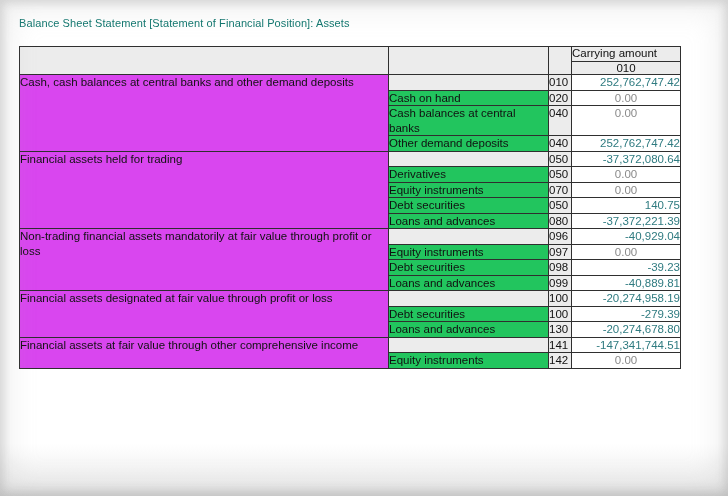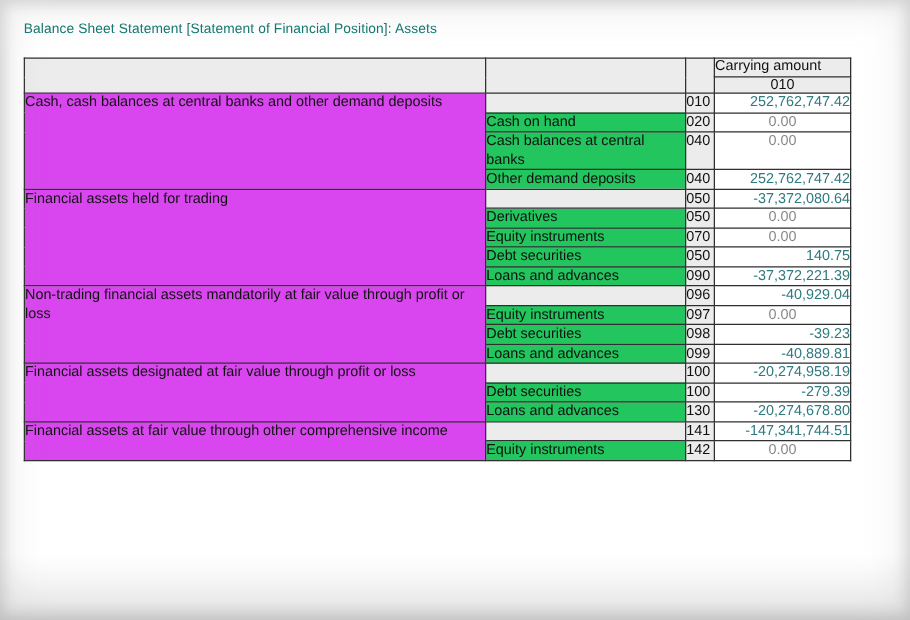--- a/index.html
+++ b/index.html
@@ -200,21 +200,21 @@
           <td class="code-cell">070</td>
           <td class="val-cell val-zero">0.00</td>
         </tr>
         <tr>
           <td class="sub-cell">Debt securities</td>
           <td class="code-cell">050</td>
           <td class="val-cell val-num">140.75</td>
         </tr>
         <tr>
           <td class="sub-cell">Loans and advances</td>
-          <td class="code-cell">090</td>
+          <td class="code-cell">080</td>
           <td class="val-cell val-num">-37,372,221.39</td>
         </tr>
         <tr class="group-start">
           <td class="desc-cell" rowspan="4">Non-trading financial assets mandatorily at fair value through profit or loss</td>
           <td class="sub-cell empty"></td>
           <td class="code-cell">096</td>
           <td class="val-cell val-num">-40,929.04</td>
         </tr>
         <tr>
           <td class="sub-cell">Equity instruments</td>

